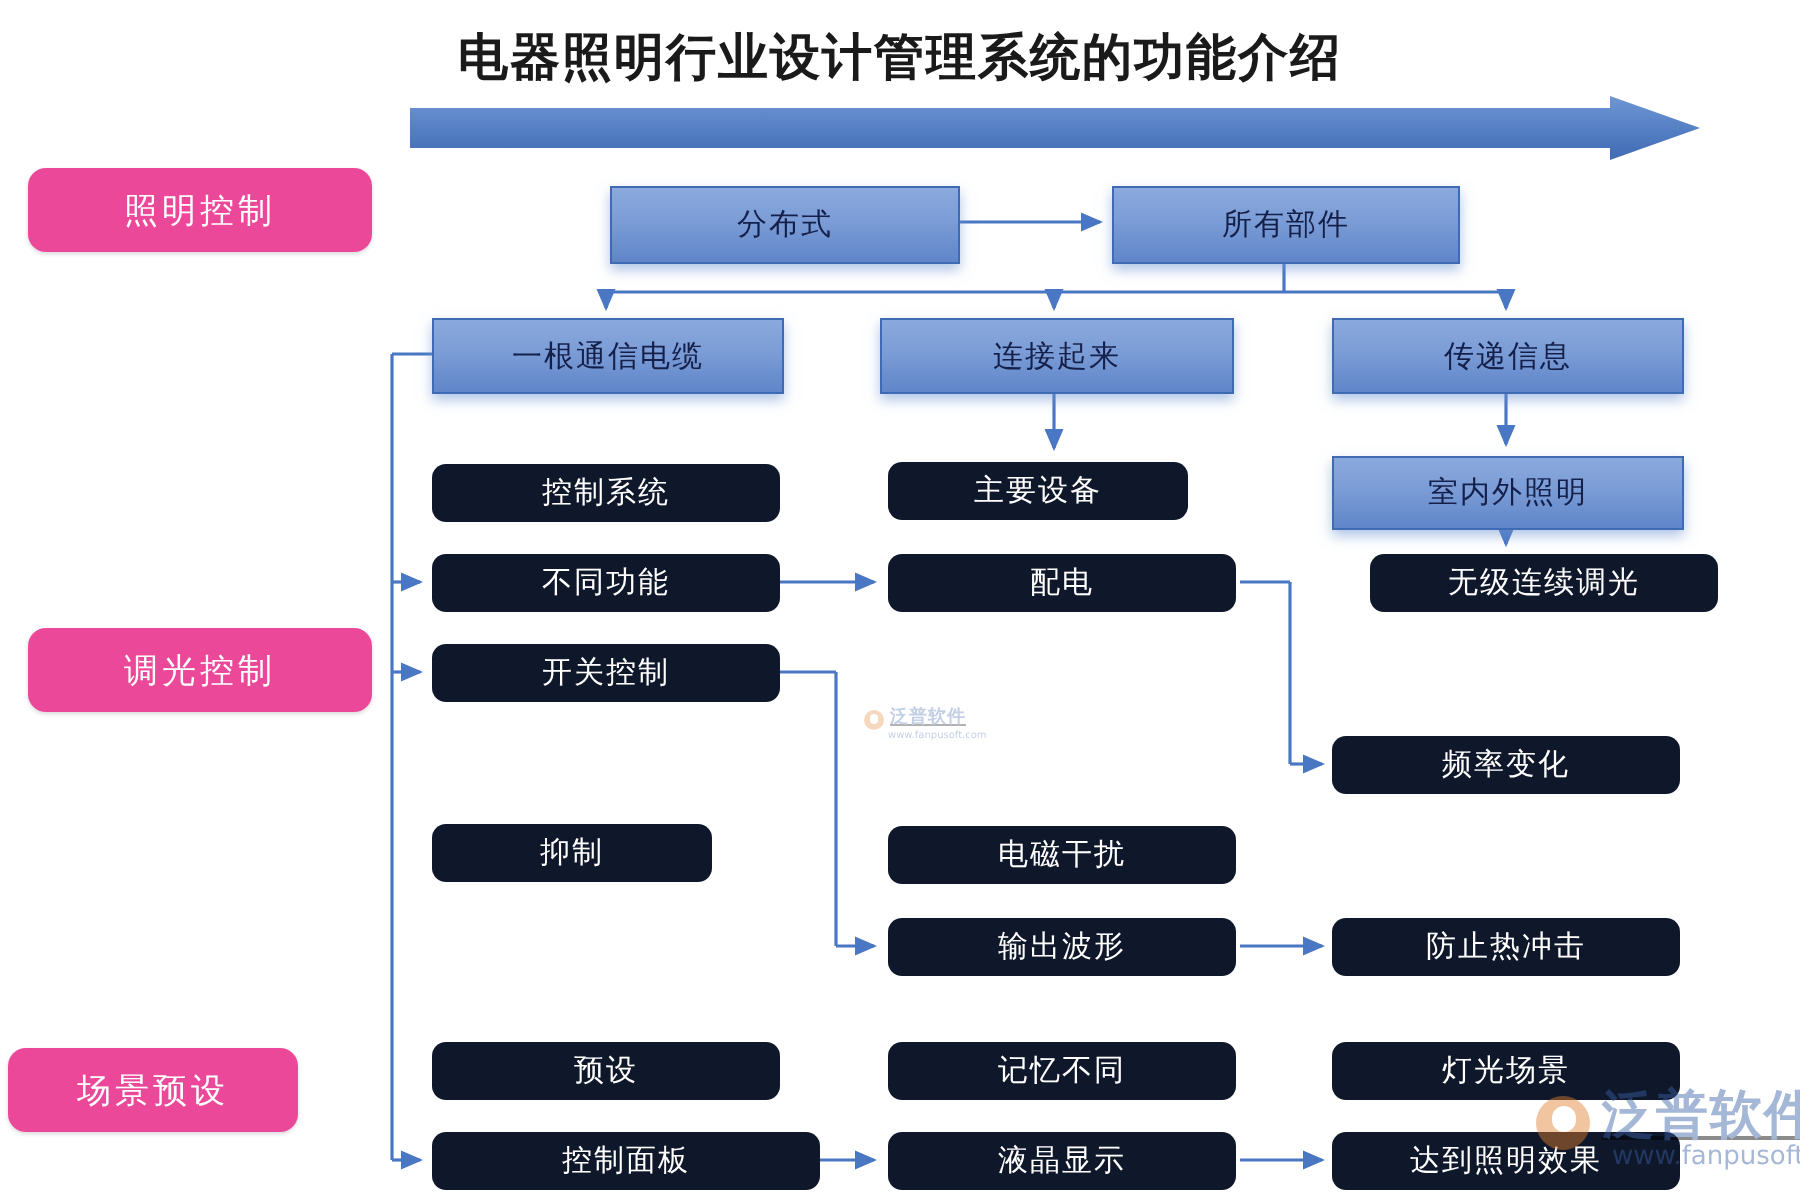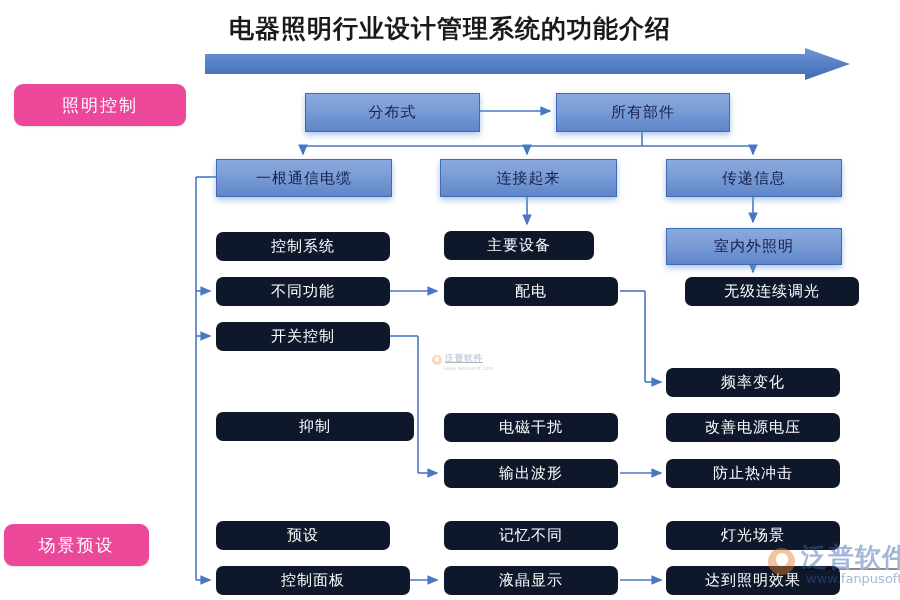--- a/index.html
+++ b/index.html
@@ -145,20 +145,23 @@
       <line x1="620" y1="473" x2="661" y2="473" marker-end="url(#ah)"></line>
 
       <line x1="390" y1="580" x2="437" y2="580" marker-end="url(#ah)"></line>
       <line x1="620" y1="580" x2="661" y2="580" marker-end="url(#ah)"></line>
     </g>
   </svg>
 
   <div class="cat" style="left:14px;top:84px;width:172px;height:42px;">
     <span>照明控制</span>
   </div>
+  <div class="cat" style="left:14px;top:314px;width:172px;height:42px;">
+    <span>调光控制</span>
+  </div>
   <div class="cat" style="left:4px;top:524px;width:145px;height:42px;">
     <span>场景预设</span>
   </div>
 
   <div class="gbox" style="left:305px;top:93px;width:173px;height:37px;">
     <span>分布式</span>
   </div>
   <div class="gbox" style="left:556px;top:93px;width:172px;height:37px;">
     <span>所有部件</span>
   </div>
@@ -179,21 +182,21 @@
 
   <div class="sbox" style="left:216px;top:232px;width:174px;height:29px;">
     <span>控制系统</span>
   </div>
   <div class="sbox" style="left:216px;top:277px;width:174px;height:29px;">
     <span>不同功能</span>
   </div>
   <div class="sbox" style="left:216px;top:322px;width:174px;height:29px;">
     <span>开关控制</span>
   </div>
-  <div class="sbox" style="left:216px;top:412px;width:198px;height:29px;">
+  <div class="sbox" style="left:216px;top:412px;width:140px;height:29px;">
     <span>抑制</span>
   </div>
   <div class="sbox" style="left:216px;top:521px;width:174px;height:29px;">
     <span>预设</span>
   </div>
   <div class="sbox" style="left:216px;top:566px;width:194px;height:29px;">
     <span>控制面板</span>
   </div>
 
   <div class="sbox" style="left:444px;top:231px;width:150px;height:29px;">
@@ -213,23 +216,20 @@
   </div>
   <div class="sbox" style="left:444px;top:566px;width:174px;height:29px;">
     <span>液晶显示</span>
   </div>
 
   <div class="sbox" style="left:666px;top:277px;width:174px;height:29px;margin-left:19px;">
     <span>无级连续调光</span>
   </div>
   <div class="sbox" style="left:666px;top:368px;width:174px;height:29px;">
     <span>频率变化</span>
-  </div>
-  <div class="sbox" style="left:666px;top:413px;width:174px;height:29px;">
-    <span>改善电源电压</span>
   </div>
   <div class="sbox" style="left:666px;top:459px;width:174px;height:29px;">
     <span>防止热冲击</span>
   </div>
   <div class="sbox" style="left:666px;top:521px;width:174px;height:29px;">
     <span>灯光场景</span>
   </div>
   <div class="sbox" style="left:666px;top:566px;width:174px;height:29px;">
     <span>达到照明效果</span>
   </div>

